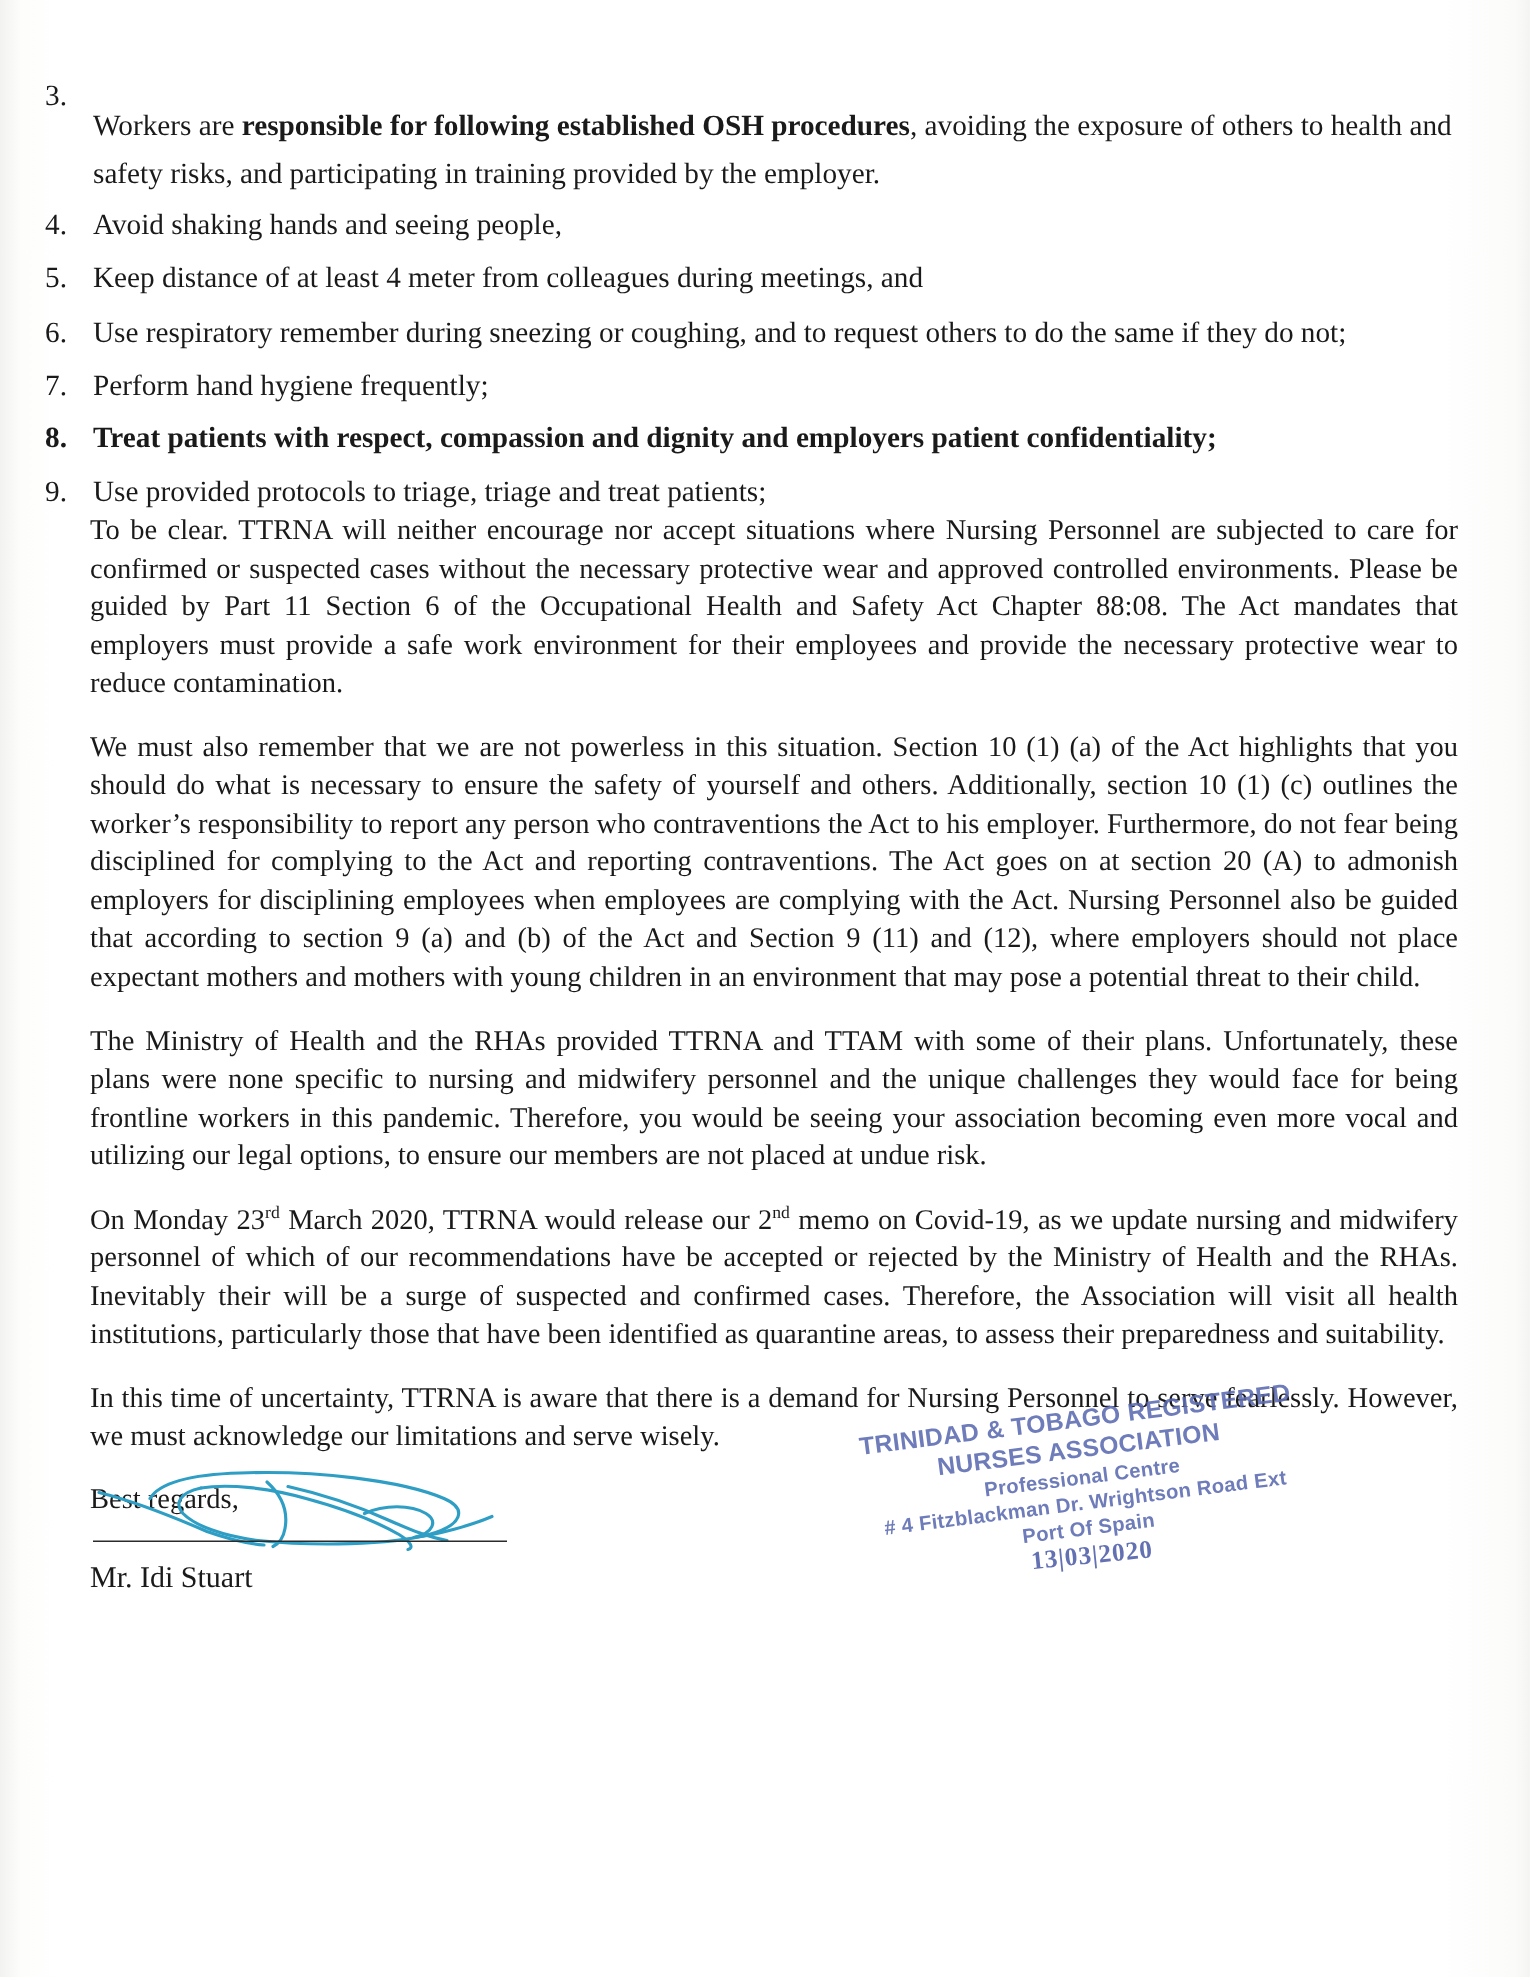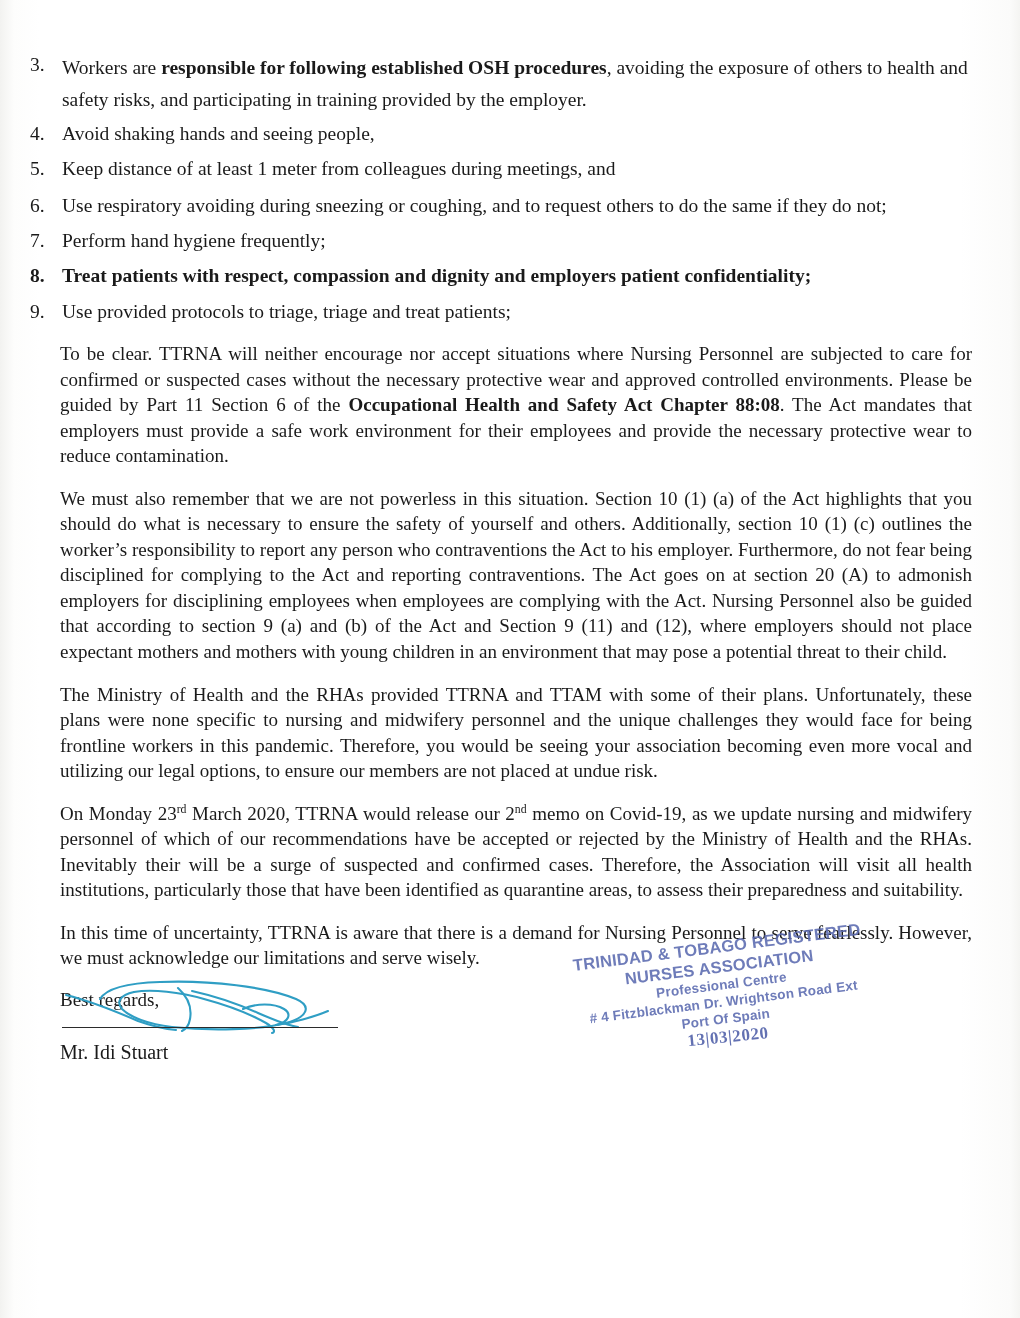--- a/index.html
+++ b/index.html
@@ -49,21 +49,21 @@
   .li .marker {
     flex: 0 0 32px;
     text-align: left;
     padding-left: 2px;
     font-size: 19.5px;
   }
   .li .li-text {
     flex: 1 1 auto;
     text-align: left;
   }
-  .li.wide .li-text { line-height: 1.62; }
+  .li.wide .li-text { line-height: 1.62; margin-top: 17px; }
   .li.bold .li-text, .li.bold .marker { font-weight: bold; }
   .li b { font-weight: bold; }
 
   
   .li.r3 { margin-bottom: 6px; }
   .li.r4 { margin-bottom: 9px; }
   .li.r5 { margin-bottom: 10px; }
   .li.r6 { margin-bottom: 9px; }
   .li.r7 { margin-bottom: 9px; }
   .li.r8 { margin-bottom: 9px; }
@@ -75,21 +75,21 @@
     top: 341px;
     width: 912px;
   }
   .para {
     font-size: 19px;
     line-height: 1.345;
     text-align: justify;
     text-justify: inter-word;
     margin: 0 0 17px 0;
   }
-  .para b { font-weight: bold; }
+  .para b { font-weight: normal; }
   .para sup {
     font-size: 0.62em;
     vertical-align: super;
     line-height: 0;
   }
   .para.tight { margin-bottom: 16px; }
   .regards { margin-bottom: 0; }
 
   
   .sig-area {
@@ -169,25 +169,25 @@
     <div class="li wide r3">
       <span class="marker">3.</span>
       <span class="li-text">Workers are <b>responsible for following established OSH procedures</b>, avoiding the exposure of others to health and safety risks, and participating in training provided by the employer.</span>
     </div>
     <div class="li r4">
       <span class="marker">4.</span>
       <span class="li-text">Avoid shaking hands and seeing people,</span>
     </div>
     <div class="li r5">
       <span class="marker">5.</span>
-      <span class="li-text">Keep distance of at least 1 meter from colleagues during meetings, and</span>
+      <span class="li-text">Keep distance of at least 4 meter from colleagues during meetings, and</span>
     </div>
     <div class="li r6">
       <span class="marker">6.</span>
-      <span class="li-text">Use respiratory avoiding during sneezing or coughing, and to request others to do the same if they do not;</span>
+      <span class="li-text">Use respiratory remember during sneezing or coughing, and to request others to do the same if they do not;</span>
     </div>
     <div class="li r7">
       <span class="marker">7.</span>
       <span class="li-text">Perform hand hygiene frequently;</span>
     </div>
     <div class="li bold r8">
       <span class="marker">8.</span>
       <span class="li-text">Treat patients with respect, compassion and dignity and employers patient confidentiality;</span>
     </div>
     <div class="li">

